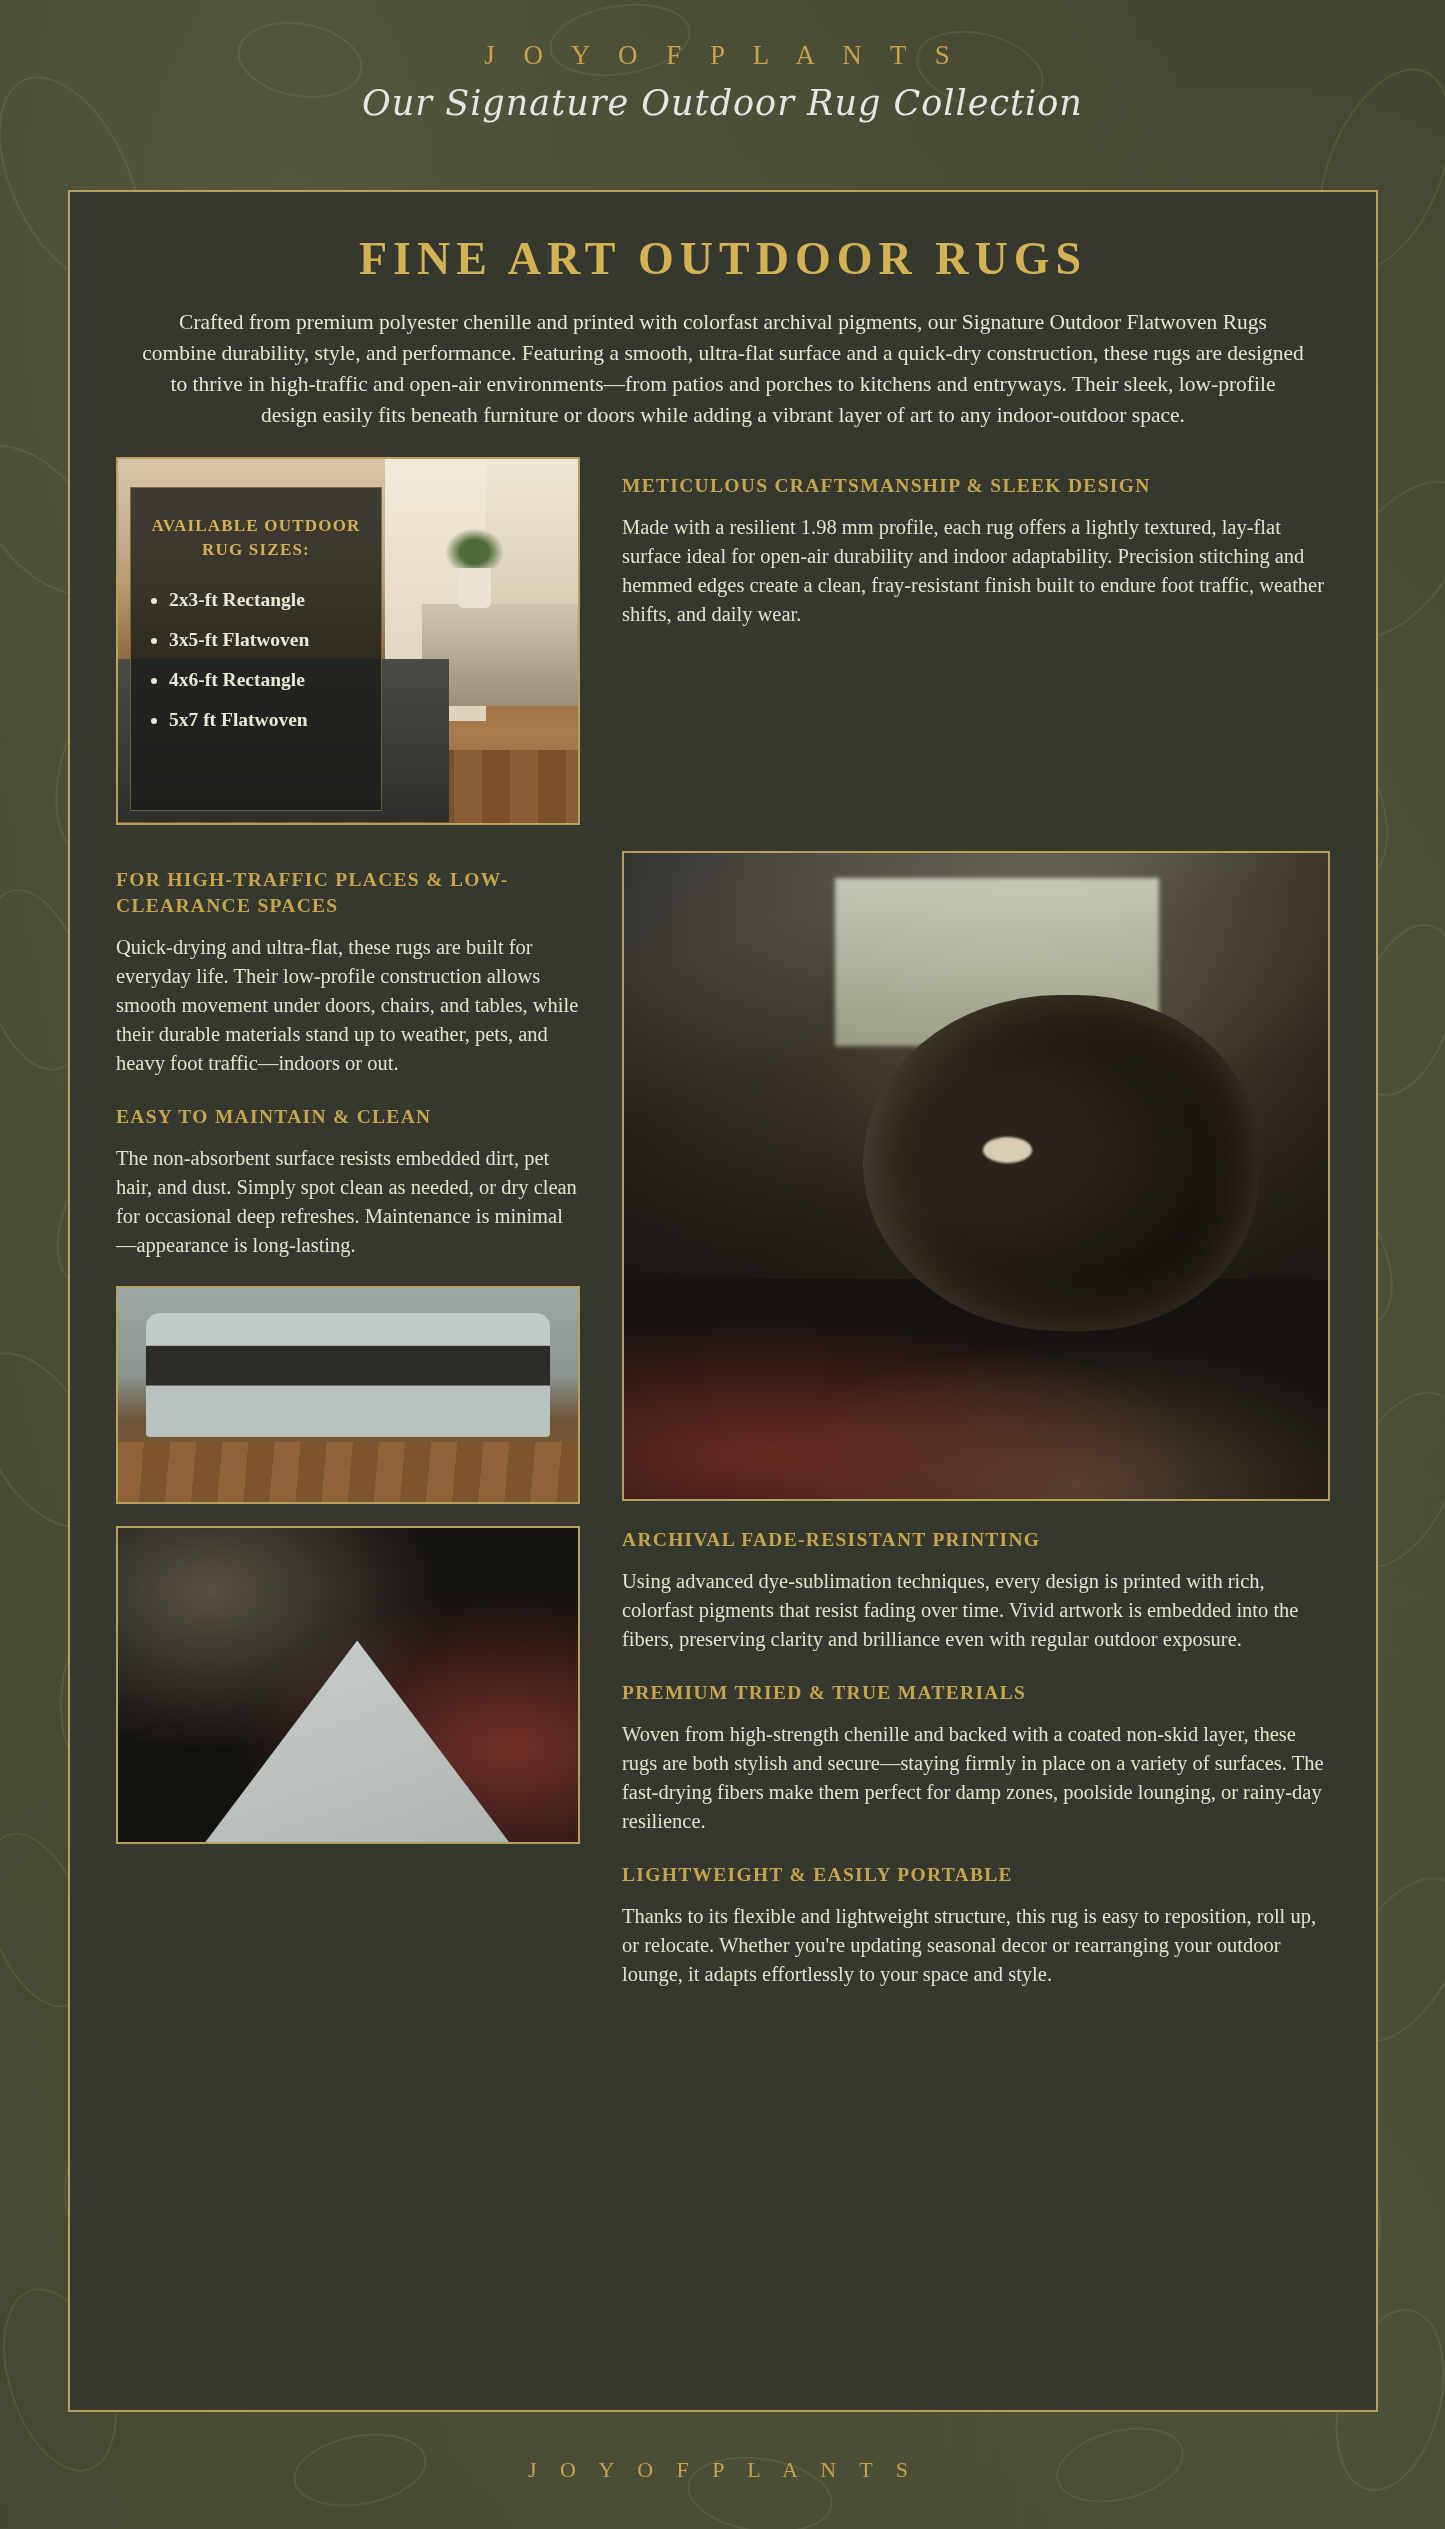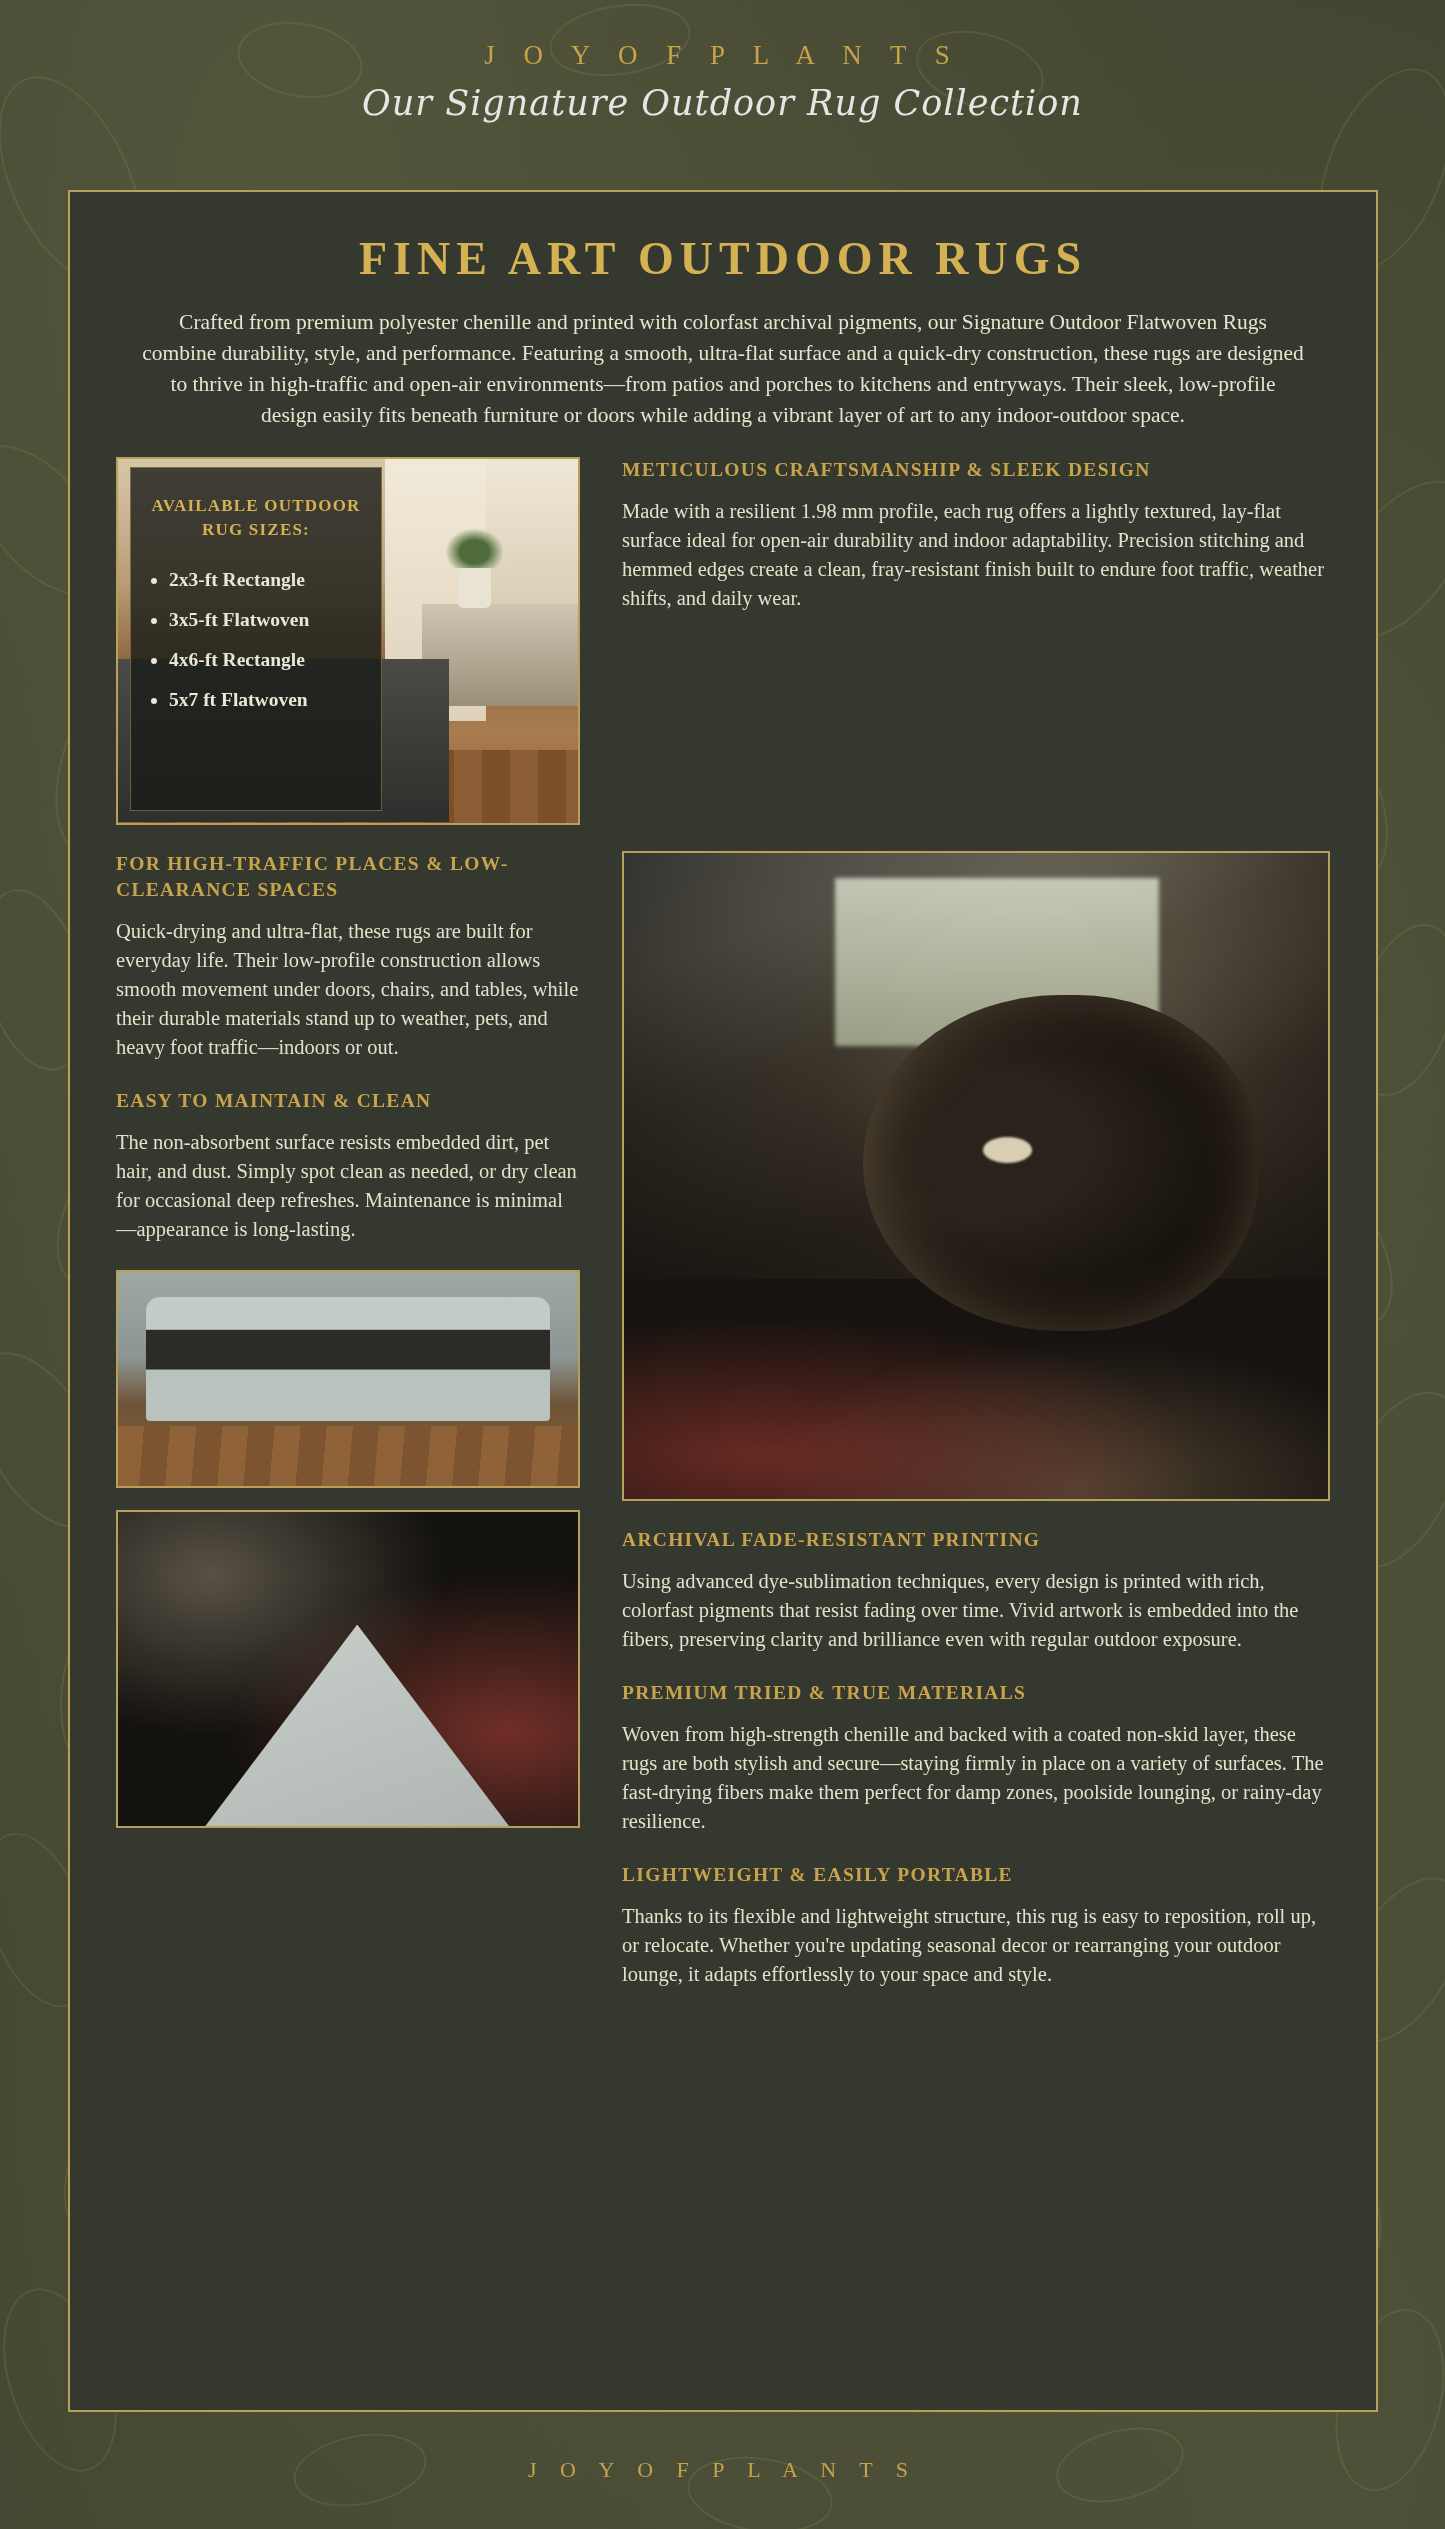--- a/index.html
+++ b/index.html
@@ -127,21 +127,21 @@
   .sizes-photo .rug {
     position: absolute; left: 0; top: 55%; width: 72%; height: 45%;
     background: linear-gradient(180deg,#4a4a46,#2e2e2c);
   }
   .sizes-photo .floor {
     position: absolute; left: 0; bottom: 0; width: 100%; height: 20%;
     background: repeating-linear-gradient(90deg,#8a5d34 0 28px,#7b5029 28px 56px);
   }
   .sizes-overlay {
     position: absolute;
-    left: 12px; top: 8px; bottom: 12px; width: 252px;
+    left: 12px; top: 28px; bottom: 12px; width: 252px;
     background: rgba(25,28,24,0.80);
     border: 1px solid rgba(185,160,90,0.5);
     padding: 26px 20px;
   }
   .sizes-heading {
     color: #d4b254;
     font-size: 17px;
     letter-spacing: 1.2px;
     text-align: center;
     line-height: 24px;
@@ -249,21 +249,21 @@
     position: absolute;
     bottom: 46px; left: 0; right: 0;
     text-align: center;
     color: #c6a24a;
     font-size: 22px;
     letter-spacing: 9px;
     z-index: 5;
   }
 
   .block { margin-top: 26px; }
-  .block:first-child { margin-top: 0; }
+  .block:first-child { margin-top: 16px; }
 </style>
 </head>
 <body>
 
 <div class="page">
   <svg class="leafpattern" viewBox="0 0 1445 2529" preserveAspectRatio="none">
     <g fill="none" stroke="#8a8c5c" stroke-opacity="0.45" stroke-width="2">
       <ellipse cx="70" cy="180" rx="58" ry="110" transform="rotate(-25 70 180)"></ellipse>
       <ellipse cx="140" cy="330" rx="50" ry="96" transform="rotate(15 140 330)"></ellipse>
       <ellipse cx="40" cy="520" rx="46" ry="88" transform="rotate(-40 40 520)"></ellipse>

